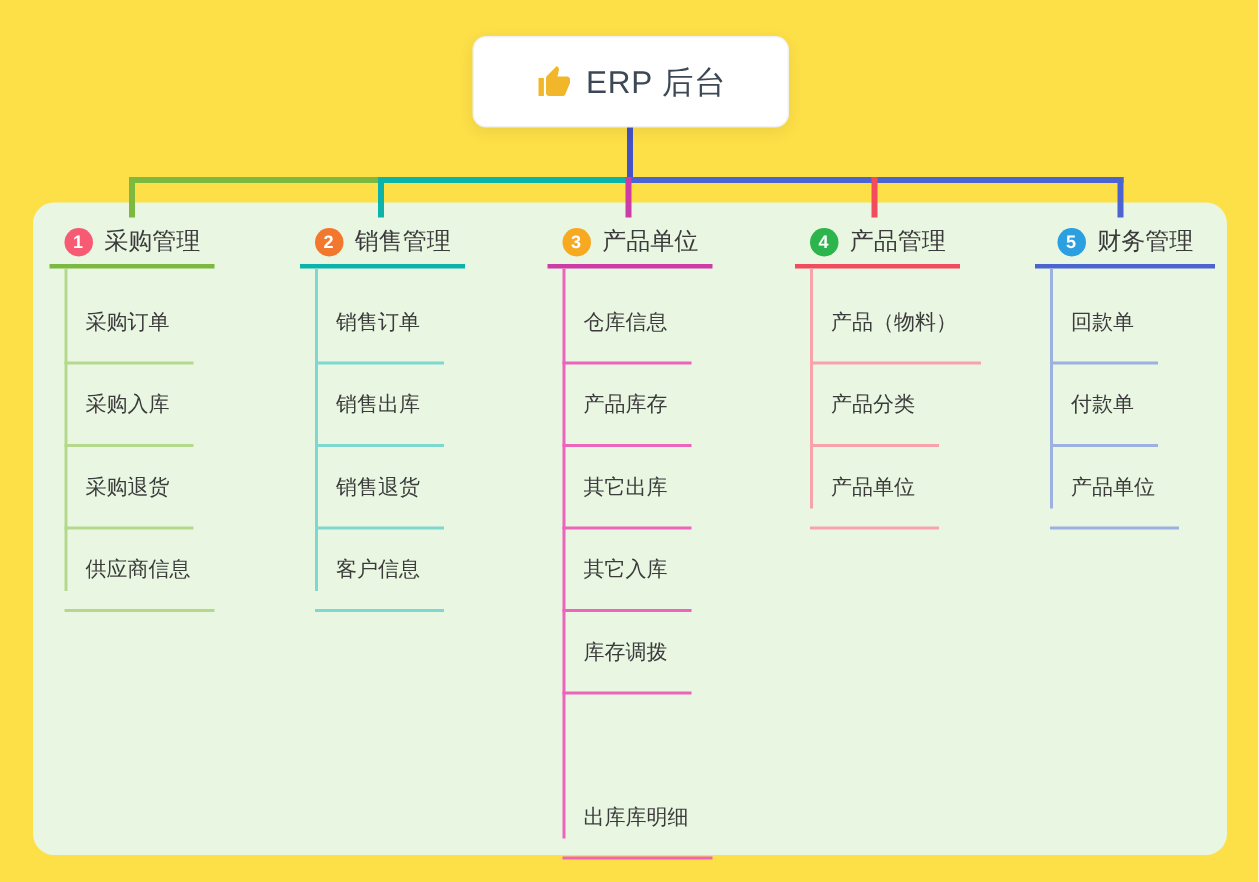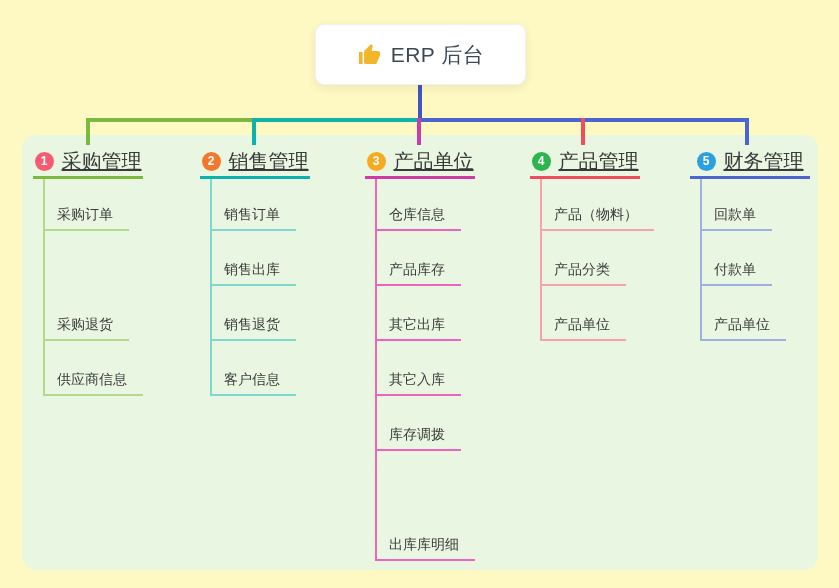--- a/index.html
+++ b/index.html
@@ -1,16 +1,16 @@
 <!DOCTYPE html>
 <html><head>
 <meta charset="utf-8">
 <style>
   html,body{margin:0;padding:0;background:#ffffff;font-family:"Liberation Sans","DejaVu Sans",sans-serif;}
-  .stage{position:relative;width:839px;height:588px;background:#fef9c3;overflow:hidden;}
+  .stage{position:relative;width:839px;height:588px;background:#fde047;overflow:hidden;}
 
   
   .root-card{position:absolute;left:315px;top:24px;width:209px;height:59px;background:#ffffff;
     border:1px solid #f1f1f1;border-radius:9px;box-shadow:0 3px 10px rgba(0,0,0,.08);
     display:flex;align-items:center;justify-content:center;gap:10px;cursor:pointer;z-index:3;}
   .root-card .label{font-size:21px;color:#3d4856;font-weight:500;letter-spacing:.5px;}
   .thumb-icon{width:24px;height:24px;display:inline-block;}
 
   
   .line{position:absolute;z-index:2;}
@@ -26,28 +26,28 @@
   .panel{position:absolute;left:22px;top:135px;width:796px;height:435px;border-radius:14px;
     background:#e9f6e2;z-index:1;}
 
   
   .branch{position:absolute;top:148px;z-index:2;}
   .b0{left:33px;width:110px;} .b1{left:200px;width:110px;} .b2{left:365px;width:110px;}
   .b3{left:530px;width:110px;} .b4{left:690px;width:120px;}
   .title-row{display:flex;align-items:center;justify-content:center;gap:8px;height:26px;cursor:pointer;}
   .badge{width:19px;height:19px;border-radius:50%;background:var(--bc);color:#fff;font-size:12px;
     font-weight:bold;line-height:19px;text-align:center;flex:0 0 auto;}
-  .branch-label{font-size:20px;color:#3a3a3a;font-weight:500;white-space:nowrap;text-decoration:underline;}
+  .branch-label{font-size:16px;color:#3a3a3a;font-weight:500;white-space:nowrap;}
   .t-underline{position:absolute;left:0;right:0;top:28px;height:3px;background:var(--c);}
   .vline{position:absolute;left:10px;top:31px;width:2px;background:var(--lc);}
   .b0 .vline,.b1 .vline{height:215px;}
   .b2 .vline{height:380px;}
   .b3 .vline,.b4 .vline{height:160px;}
   .child{position:absolute;left:10px;white-space:nowrap;font-size:14px;line-height:18px;color:#3b3b3b;
-    padding:0 16px 6px 14px;border-bottom:2px solid var(--lc);cursor:pointer;}
+    padding:0 16px 18px 14px;border-bottom:2px solid var(--lc);cursor:pointer;}
   .r0{top:57px;} .r1{top:112px;} .r2{top:167px;} .r3{top:222px;}
   .r4{top:277px;} .r5{top:332px;} .r6{top:387px;}
 </style>
 </head>
 <body>
 
 <div class="stage">
 
   <div class="root-card">
     <span class="thumb-icon">
@@ -71,20 +71,21 @@
   <div class="panel" style="background: rgb(233, 246, 226);"></div>
 
   <div class="branch b0" style="--c: #7db840; --lc: #b5d98c; --bc: #f65b73;">
     <div class="title-row">
       <span class="badge">1</span>
       <span class="branch-label">采购管理</span>
     </div>
     <div class="t-underline"></div>
     <div class="vline"></div>
     <div class="child r0">采购订单</div>
+    <div class="child r1">采购入库</div>
     <div class="child r2">采购退货</div>
     <div class="child r3">供应商信息</div>
   </div>
 
   <div class="branch b1" style="--c: #0bb3aa; --lc: #7fd8d0; --bc: #f2782e;">
     <div class="title-row">
       <span class="badge">2</span>
       <span class="branch-label">销售管理</span>
     </div>
     <div class="t-underline"></div>

